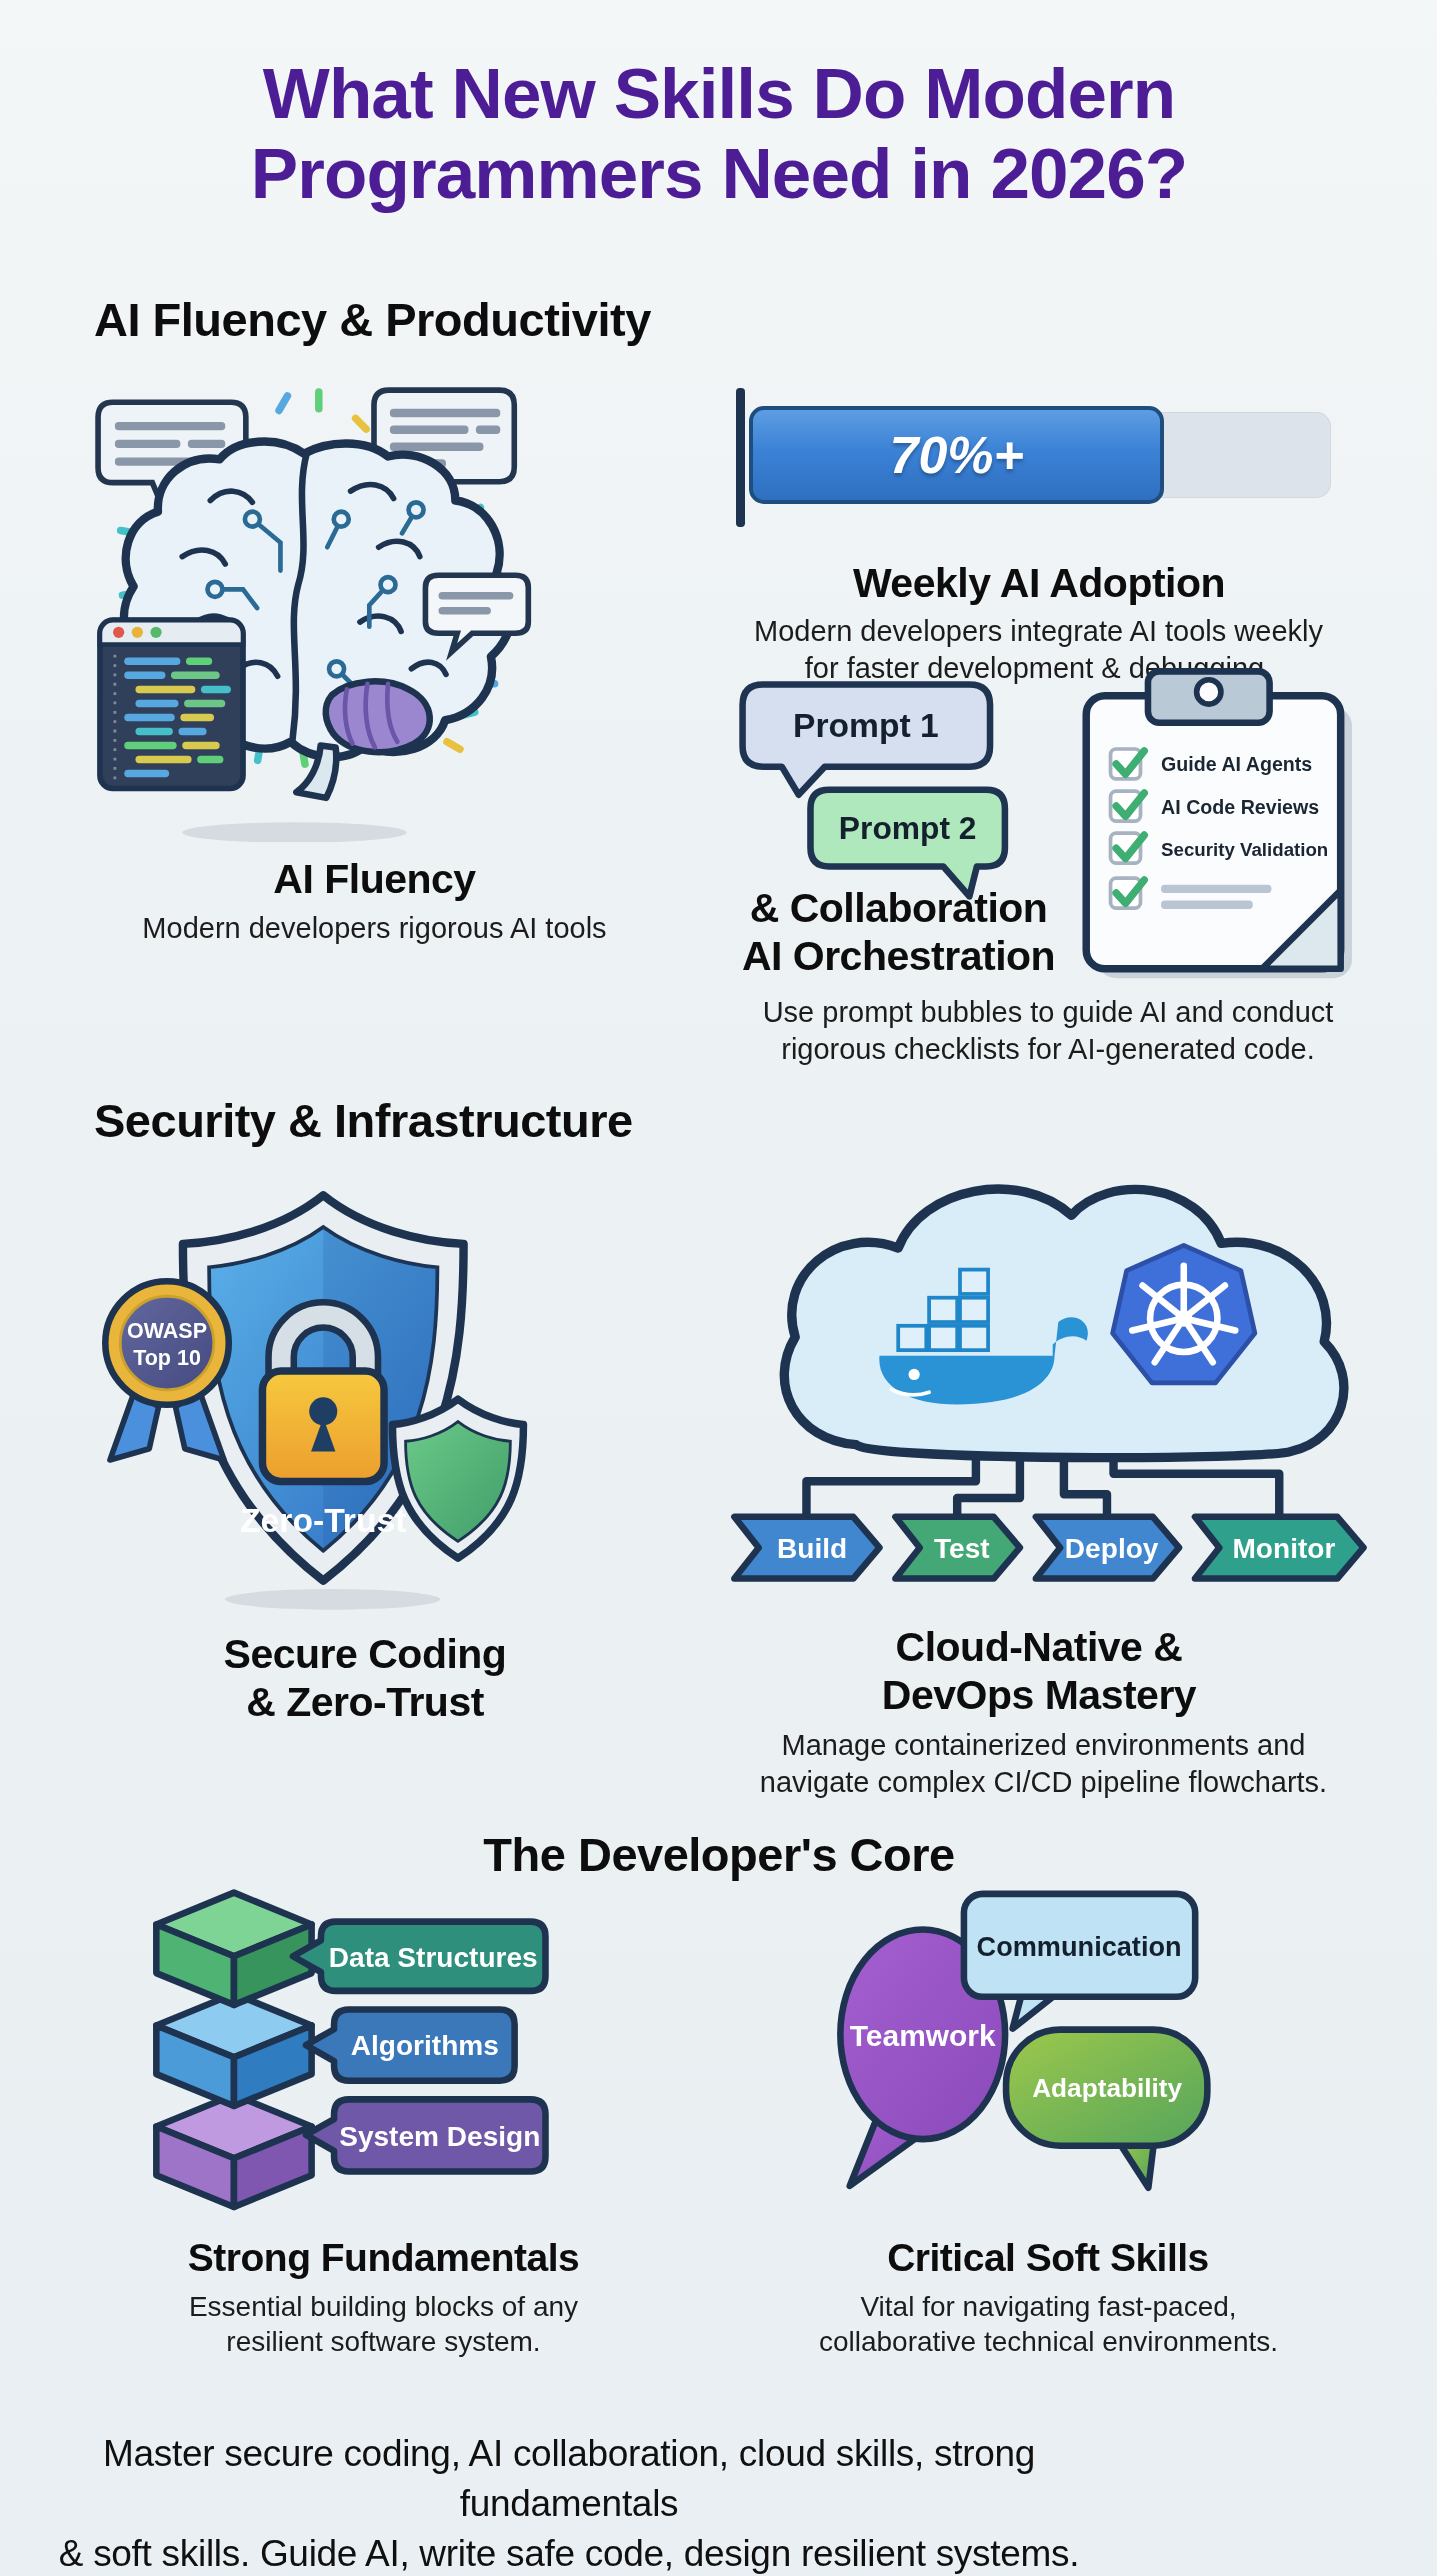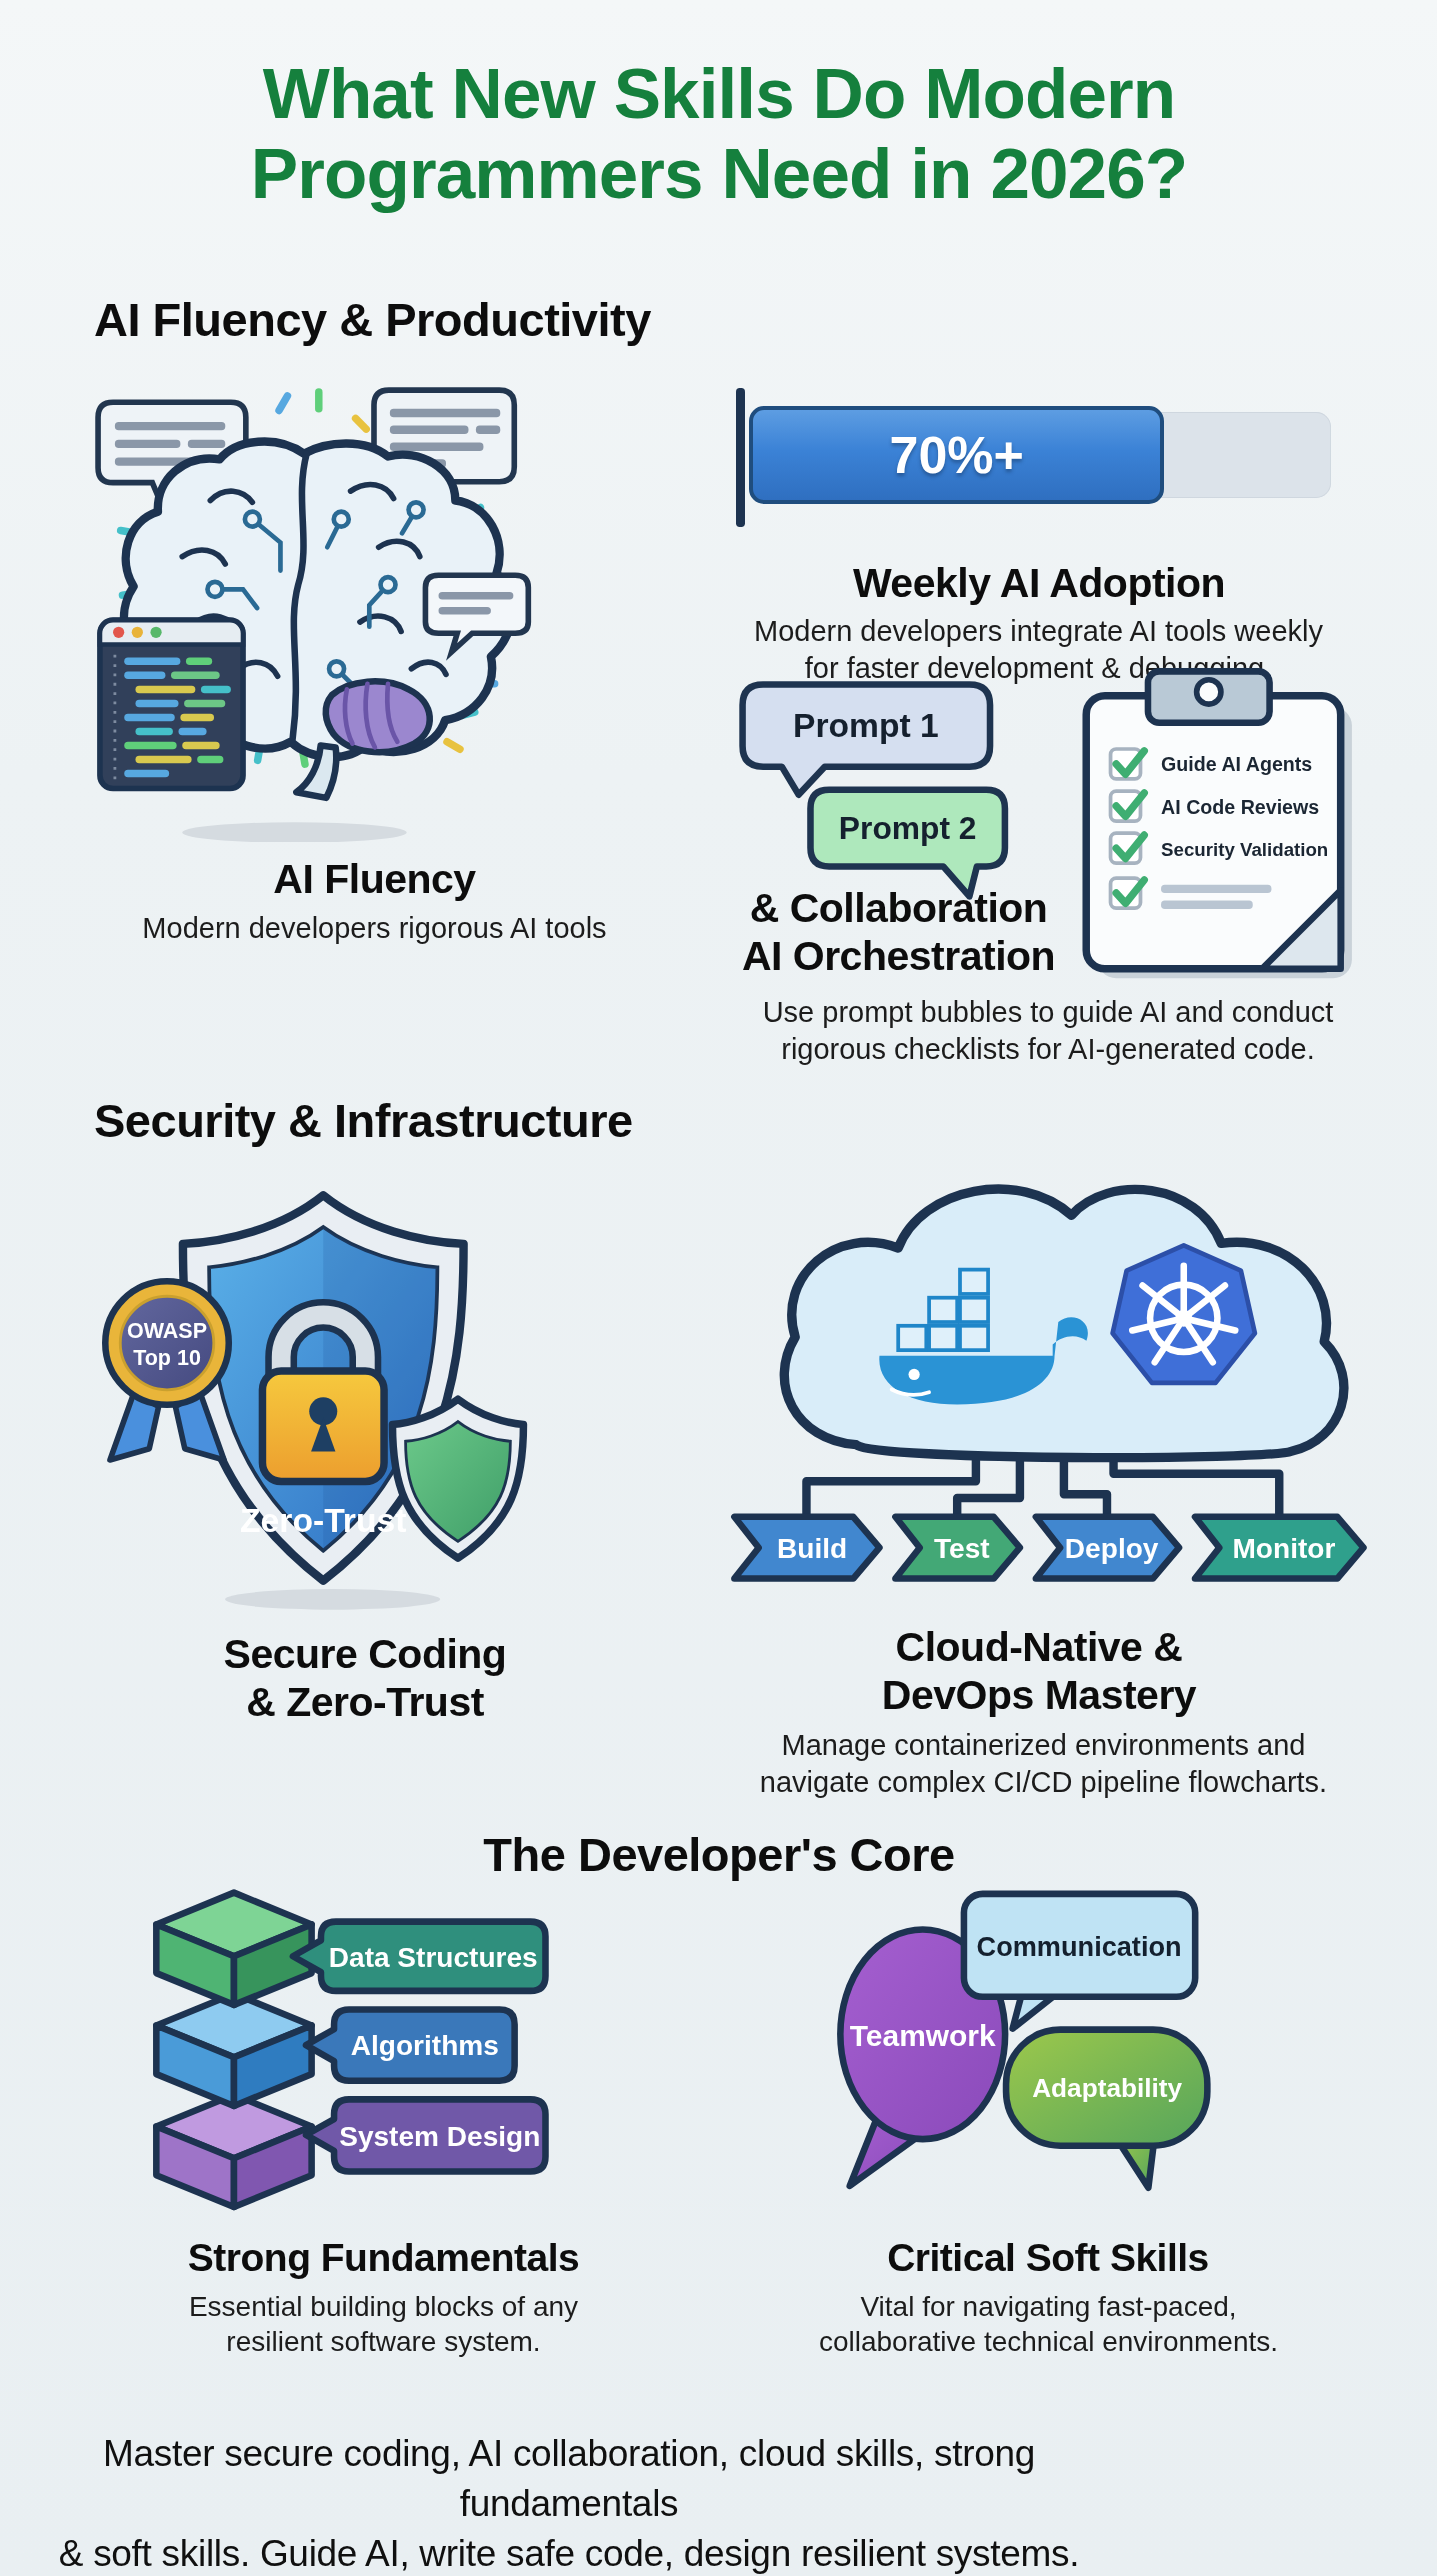--- a/index.html
+++ b/index.html
@@ -1,33 +1,33 @@
 <!DOCTYPE html>
 <html style="font-size:15px"><head>
 <meta charset="utf-8">
 <style>
   html,body{margin:0;padding:0;}
   body{width:1438px;height:2576px;position:relative;overflow:hidden;
        background:linear-gradient(180deg,#f4f7f8 0%,#edf2f4 30%,#e9eff2 100%);
        font-family:"Liberation Sans","DejaVu Sans",sans-serif;color:#111;}
   .abs{position:absolute;}
   .center{text-align:center;}
-  .title{font-size:71px;font-weight:800;letter-spacing:-0.9px;line-height:1.13;color:#15803d;}
+  .title{font-size:71px;font-weight:800;letter-spacing:-0.9px;line-height:1.13;color:#4c1d95;}
   .section-heading{font-size:47px;font-weight:800;letter-spacing:-0.5px;color:#0d0d0d;}
   .card-title{font-size:41px;font-weight:800;letter-spacing:-0.5px;line-height:1.16;color:#0d0d0d;}
   .card-title-sm{font-size:39px;font-weight:800;letter-spacing:-0.5px;line-height:1.16;color:#0d0d0d;}
   .desc{font-size:29px;font-weight:400;line-height:1.26;color:#1c1c1c;}
   .footer-text{font-size:37px;font-weight:400;line-height:1.35;color:#101010;letter-spacing:-0.3px;}
   svg text{font-family:"Liberation Sans","DejaVu Sans",sans-serif;}
   
   .bar-tick{background:#1d3350;border-radius:3.7px;}
   .bar-track{background:#dce3ea;border-radius:15px;box-shadow:inset 0 0 0 0.9px #cfd7df;}
   .bar-fill{position:absolute;left:0;top:-5.6px;bottom:-5.6px;border-radius:15px;
             background:linear-gradient(180deg,#5d9de2 0%,#3b82d6 45%,#2f6fc0 100%);
-            border:4.7px solid #1f4d7e;display:flex;align-items:center;justify-content:center;}
+            border:4.7px solid #1f4d7e;display:flex;align-items:center;justify-content:center;font-style:italic;}
   .bar-label{font-size:52px;font-weight:800;color:#ffffff;text-shadow:0 2.8px 3.7px rgba(20,50,90,.45);}
 </style>
 </head>
 <body>
 
 <div class="abs center title" style="left:0;top:54px;width:1438px;">
   <span style="display:block">What New Skills Do Modern</span>
   <span style="display:block">Programmers Need in 2026?</span>
 </div>
 

